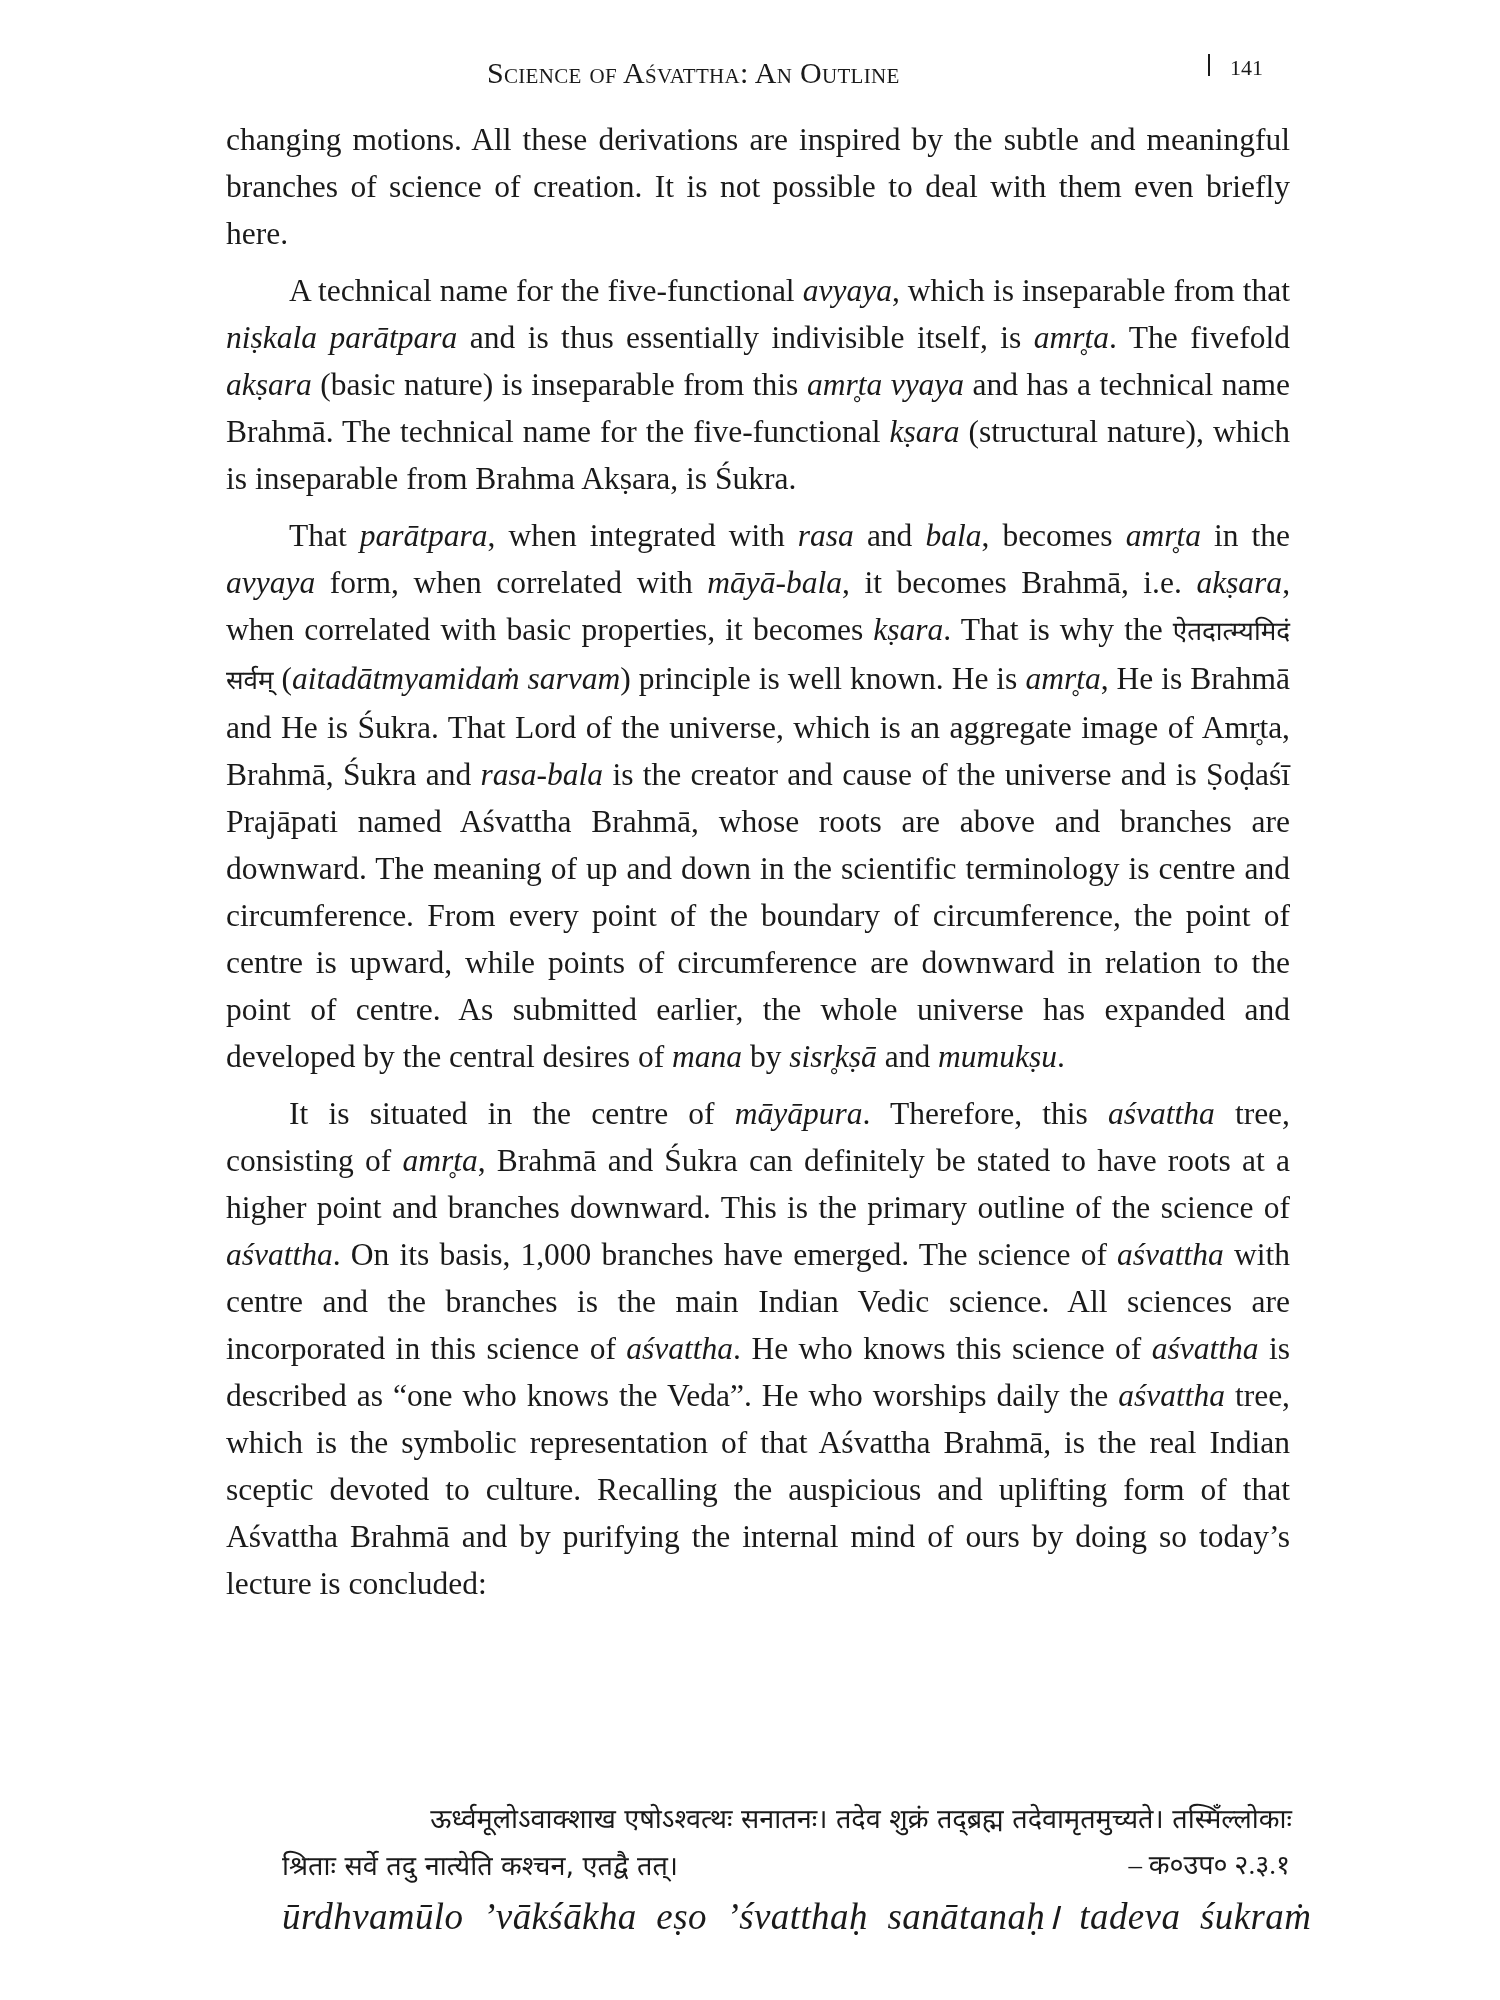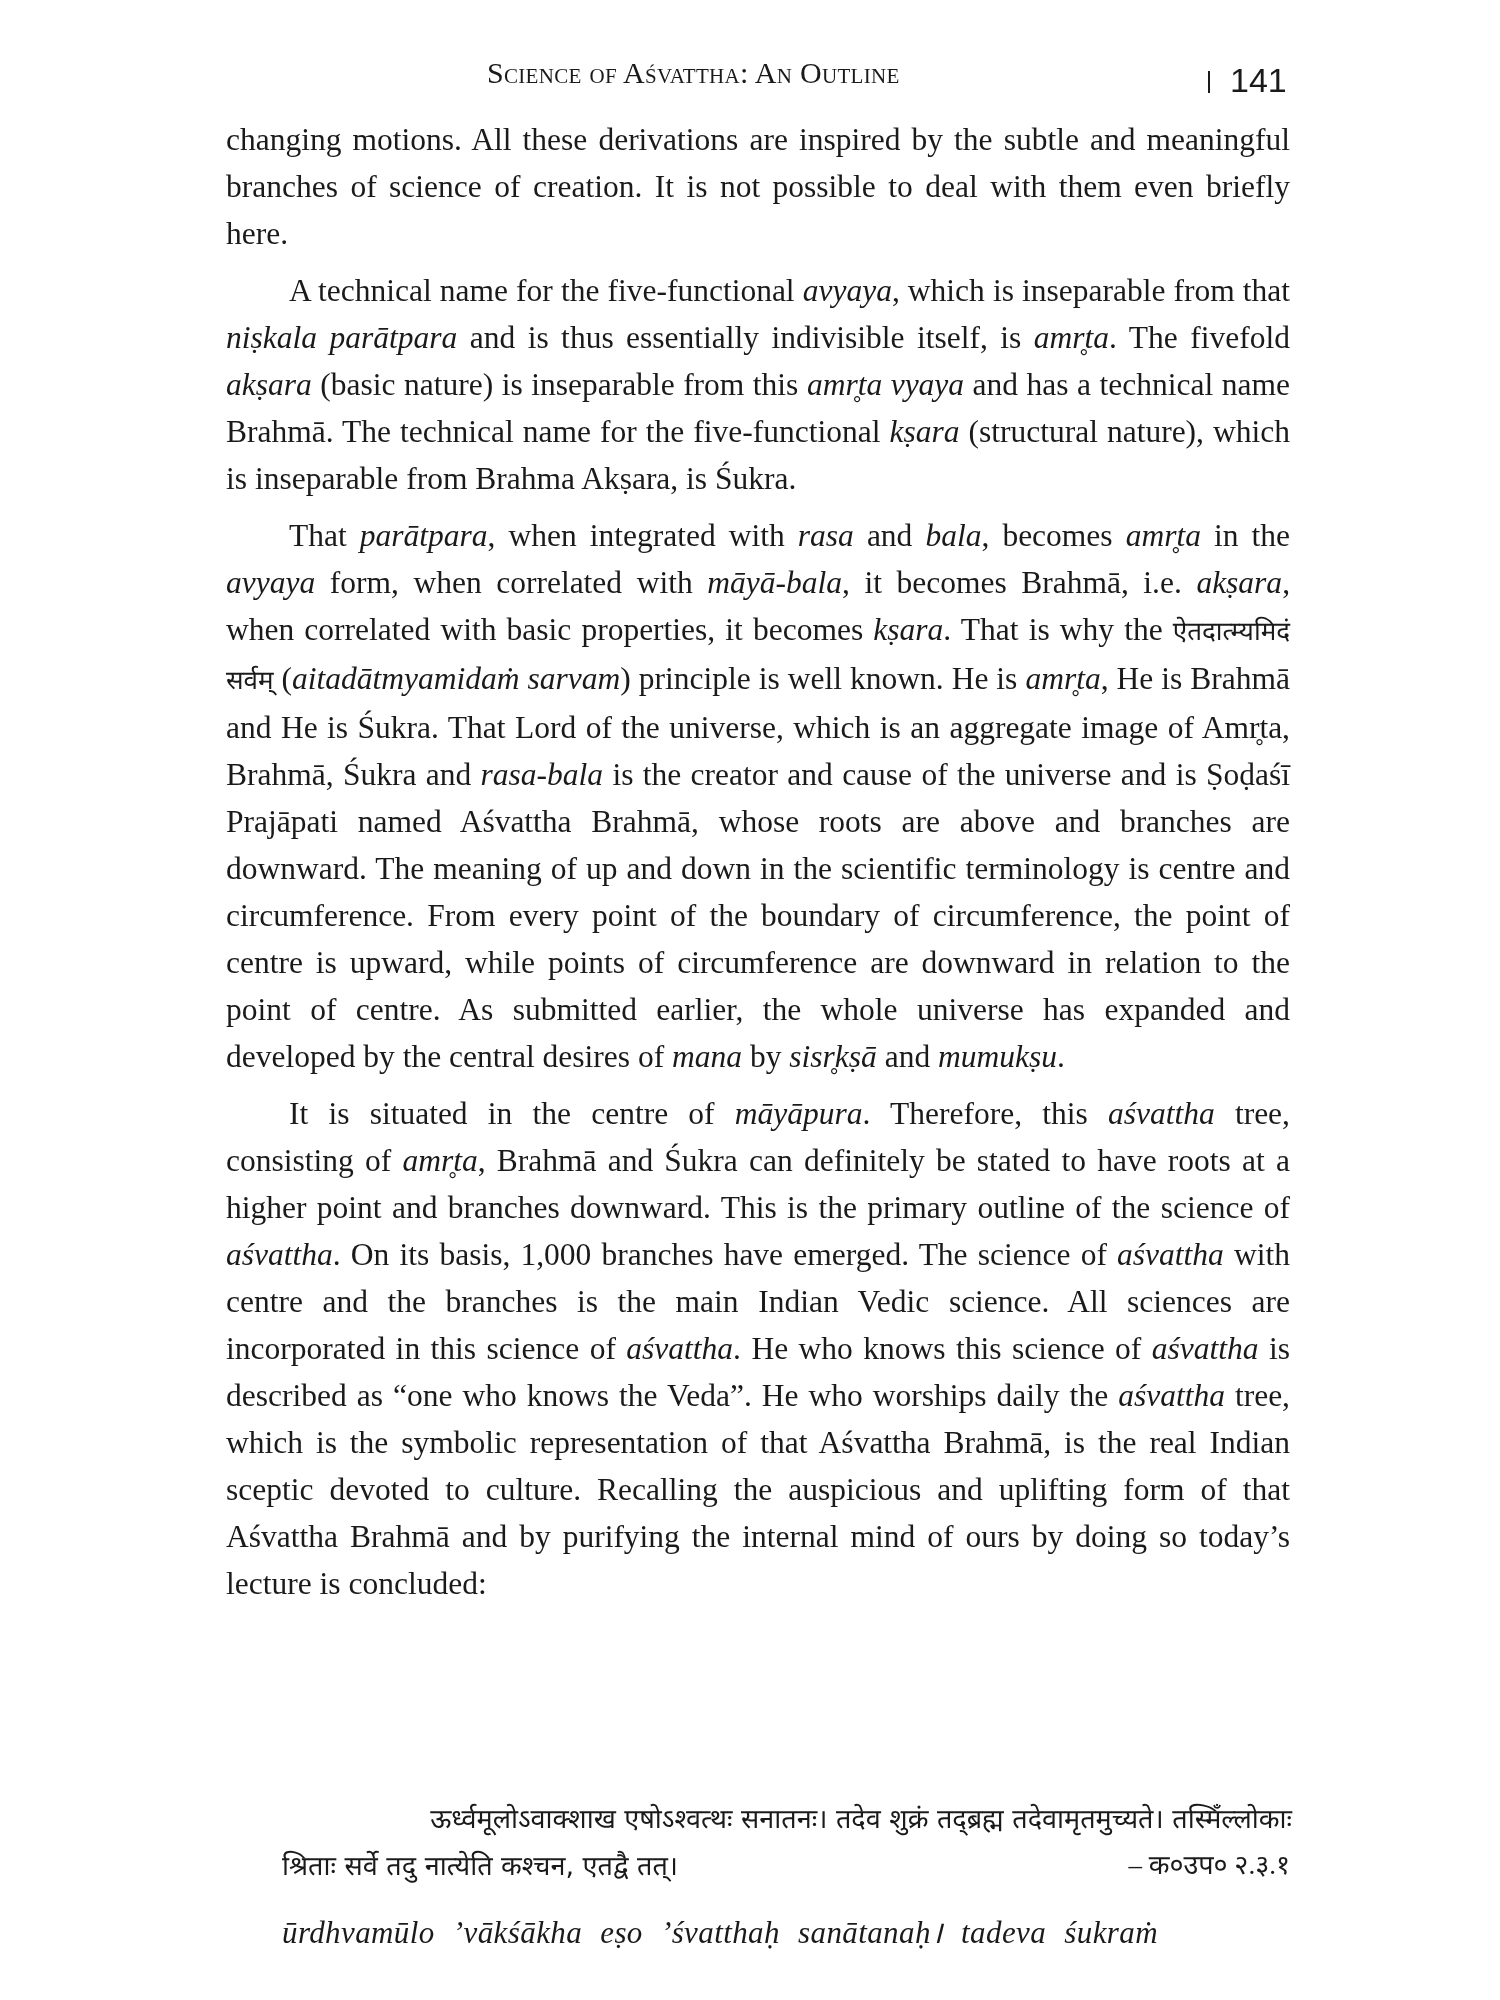--- a/index.html
+++ b/index.html
@@ -30,24 +30,23 @@
     font-family: "Liberation Serif", "DejaVu Serif", serif;
     font-size: 30px;
     font-variant: small-caps;
     letter-spacing: 0.3px;
     white-space: nowrap;
   }
   .folio {
     position: absolute;
     left: 1208px;
     top: 2px;
-    font-family: Liberation Sans, sans-serif;
-    font-size: 34px;
+    font-family: Liberation Serif, serif;
+    font-size: 22px;
     white-space: nowrap;
-    margin-top: 7px;
   }
   .folio .rule {
     display: inline-block;
     width: 2px;
     height: 22px;
     background: #1a1a1a;
     margin-right: 20px;
     vertical-align: -1px;
   }
   .body-text {
@@ -88,26 +87,26 @@
   }
   .verse-line.second { display: flex; justify-content: space-between; gap: 20px; }
   .citation {
     font-family: Liberation Serif, serif;
     font-size: 27px;
     padding-right: 2px;
   }
   .translit {
     font-family: "Liberation Serif", "DejaVu Serif", serif;
     font-style: italic;
-    font-size: 31px;
+    font-size: 37px;
     line-height: 52px;
     word-spacing: 10px;
     letter-spacing: 0.4px;
     white-space: nowrap;
-    margin-top: 18px;
+    margin-top: 2px;
   }
 </style>
 </head>
 <body>
 
 <div class="running-head">
   <span class="running-title">Science of Aśvattha: An Outline</span>
   <span class="folio"><span class="rule"></span><span>141</span></span>
 </div>
 

